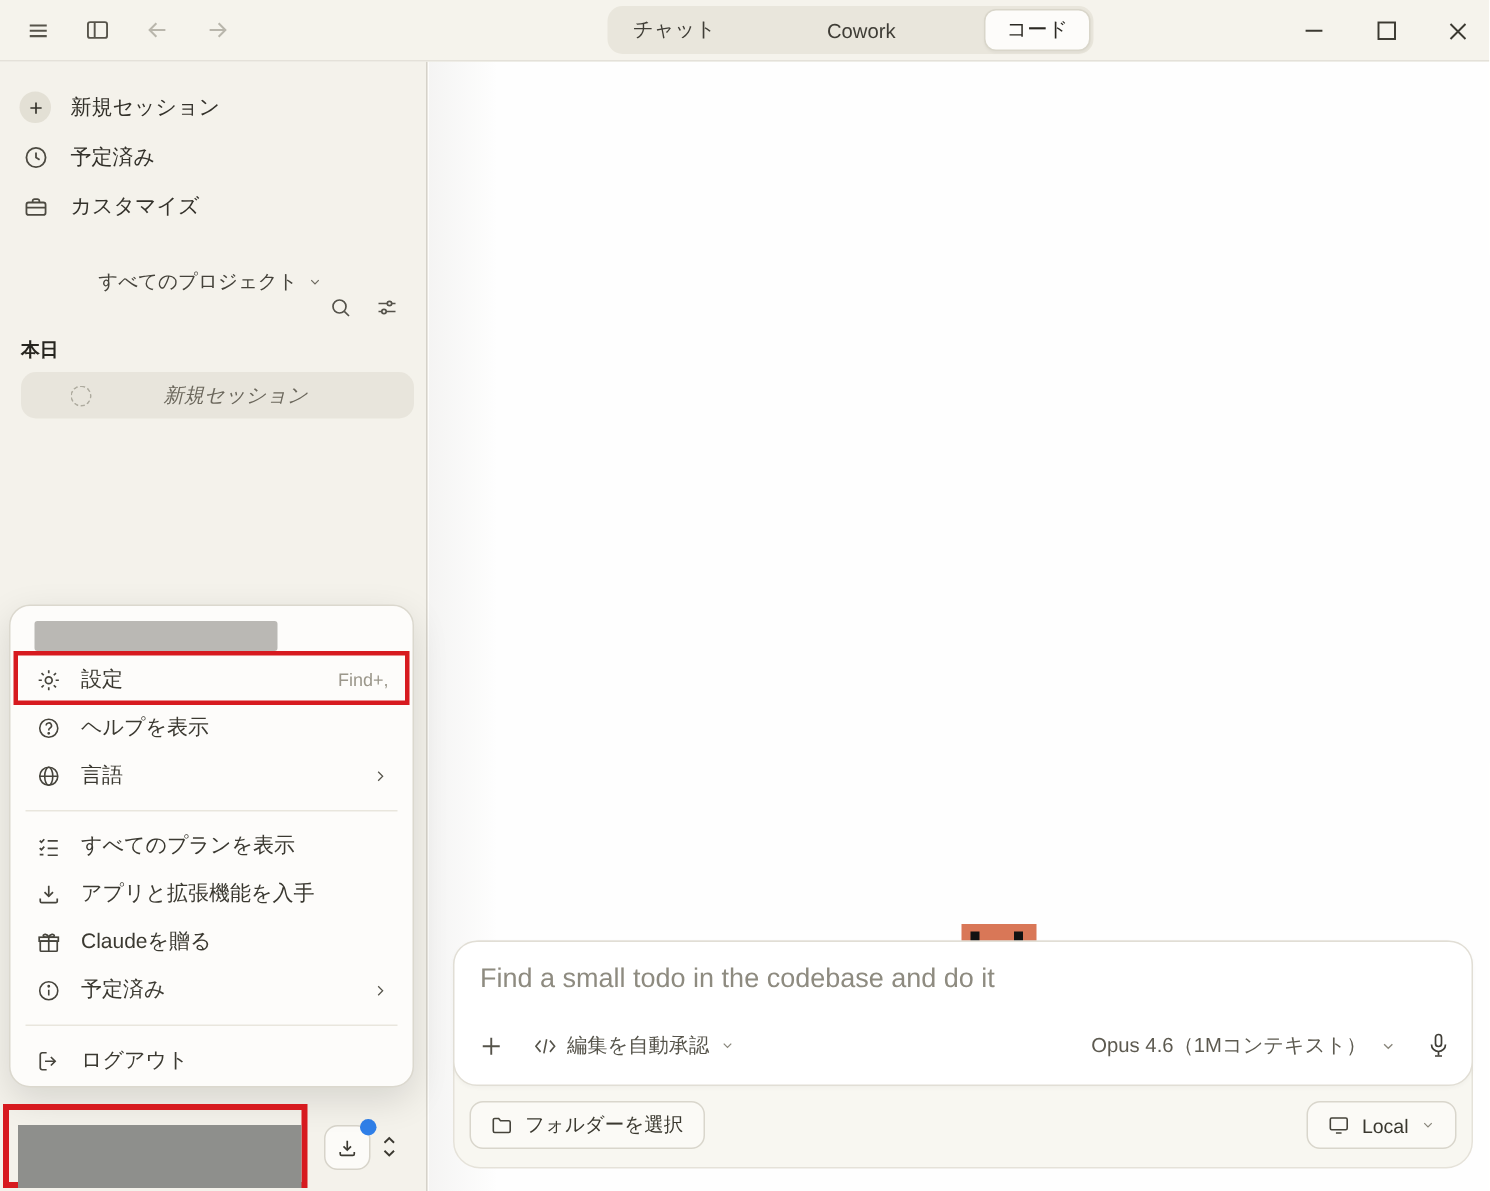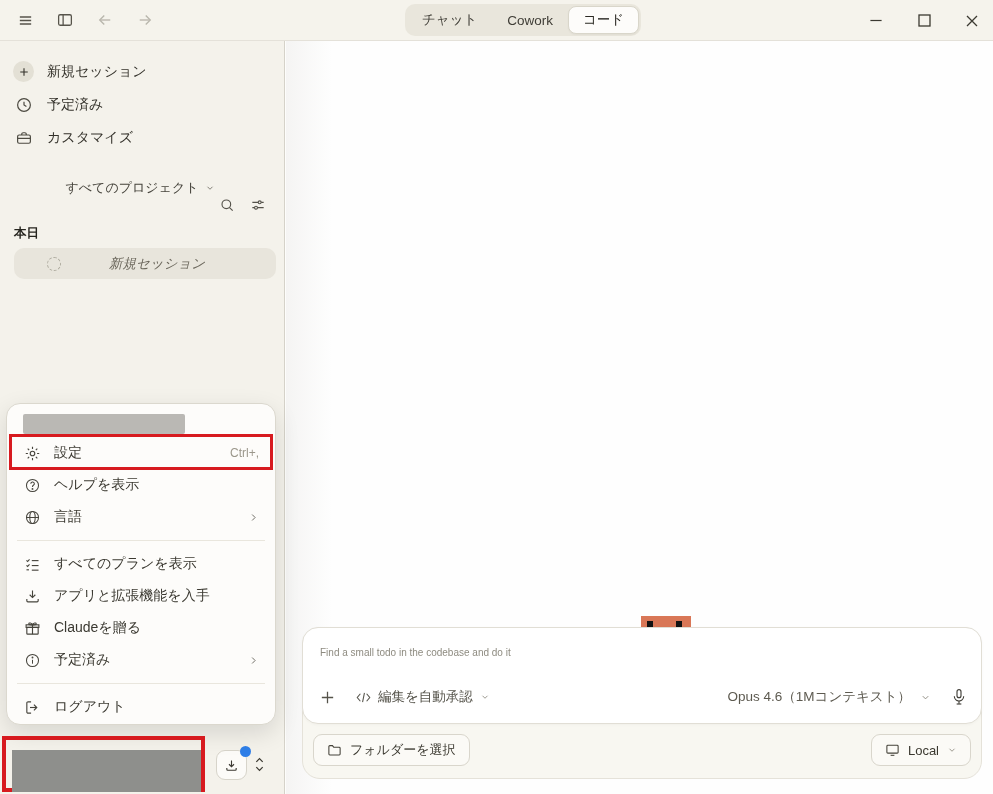--- a/index.html
+++ b/index.html
@@ -8,21 +8,21 @@
   .app { position:relative; width:993px; height:794px; background:#fdfdfb; overflow:hidden; }
 
   
   .topbar { position:absolute; left:0; top:0; width:993px; height:41px;
     background:#f5f3ec; border-bottom:1px solid #e4e1d9; display:flex; align-items:center; z-index:3; }
   .tb-left { display:flex; align-items:center; gap:14px; padding-left:12px; }
   .tb-btn { width:26px; height:26px; display:flex; align-items:center; justify-content:center;
     border-radius:6px; color:#57544b; }
   .tb-btn.disabled { color:#b9b6ac; }
   .tabs { position:absolute; left:405px; top:4px; height:32px; background:#e9e6dc;
-    border-radius:10px; display:flex; align-items:center; padding:2px; }
+    border-radius:10px; display:flex; align-items:center; padding:2px;gap:44px; }
   .tab { height:28px; display:flex; align-items:center; padding:0 14px; font-size:13.5px;
     color:#3f3d36; border-radius:8px; border:1px solid transparent; }
   .tab.active { background:#fdfcfa; border-color:#d9d6ca; font-weight:500; color:#2a2822;
     box-shadow:0 1px 2px rgba(0,0,0,.04); }
   .win-controls { position:absolute; right:0; top:0; height:41px; display:flex;
     align-items:center; gap:34px; padding-right:14px; color:#3b3931; }
   .wc { width:14px; height:14px; display:flex; align-items:center; justify-content:center; }
 
   
   .sidebar { position:absolute; left:0; top:41px; width:285px; bottom:0;
@@ -49,21 +49,21 @@
   .main::before { content:""; position:absolute; left:0; top:0; bottom:0; width:46px;
     background:linear-gradient(to right, rgba(120,115,100,.07), rgba(120,115,100,0)); }
   .crab { position:absolute; left:343px; top:572px; }
 
   .composer { position:absolute; left:302px; top:627px; width:680px; height:152px;
     background:#f8f7f1; border:1px solid #e5e2d9; border-radius:18px; }
   .input-card { position:absolute; left:-1px; top:-1px; width:680px; height:97px;
     background:#ffffff; border:1px solid #e1ded5; border-radius:16px;
     box-shadow:0 1px 3px rgba(0,0,0,.03); }
   .prompt-input { position:absolute; left:17px; top:12px; width:630px; height:24px;
-    border:none; outline:none; background:transparent; font-size:10px; color:#3a382f;
+    border:none; outline:none; background:transparent; font-size:18px; color:#3a382f;
     font-family:"Liberation Sans","DejaVu Sans",sans-serif; }
   .prompt-input::placeholder { color:#8e8b80; opacity:1; }
   .card-toolbar { position:absolute; left:16px; right:14px; bottom:11px; height:24px;
     display:flex; align-items:flex-start; }
   .tool-left { display:flex; align-items:center; gap:20px; }
   .approve-group { display:flex; align-items:center; gap:7px; font-size:13.5px; color:#55534a; }
   .tool-right { margin-left:auto; display:flex; align-items:center; gap:12px; }
   .model-group { display:flex; align-items:center; gap:9px; font-size:13.5px; color:#5d5a50; }
   .mic { margin-left:8px; color:#3f3d36; display:flex; }
   .composer-bottom { position:absolute; left:10px; right:10px; bottom:12px; height:32px;
@@ -293,21 +293,21 @@
     <div class="menu-name-redacted"></div>
 
     <div class="menu-item">
       <span class="menu-ic">
         <svg width="17" height="17" viewBox="0 0 24 24" fill="none" stroke="currentColor" stroke-width="1.6">
             <circle cx="12" cy="12" r="3.2"></circle>
             <path d="M12 2.5v3M12 18.5v3M2.5 12h3M18.5 12h3M5.2 5.2l2.1 2.1M16.7 16.7l2.1 2.1M18.8 5.2l-2.1 2.1M7.3 16.7l-2.1 2.1"></path>
           </svg>
       </span>
       <span>設定</span>
-      <span class="shortcut">Ctrl+,</span>
+      <span class="shortcut">Find+,</span>
     </div>
 
     <div class="menu-item">
       <span class="menu-ic">
         <svg width="17" height="17" viewBox="0 0 24 24" fill="none" stroke="currentColor" stroke-width="1.5">
             <circle cx="12" cy="12" r="8.5"></circle>
             <path d="M9.6 9.5a2.5 2.5 0 1 1 3.7 2.2c-.8.45-1.3 1-1.3 1.9v.4"></path>
             <circle cx="12" cy="16.8" r="0.6" fill="currentColor"></circle>
           </svg>
       </span>

